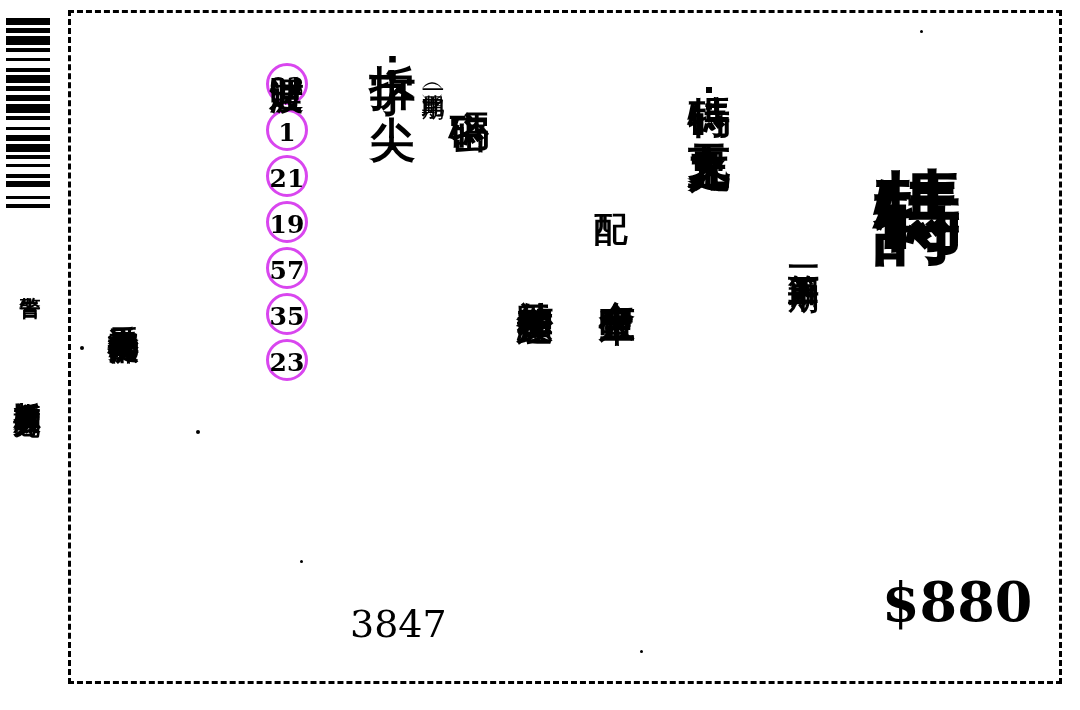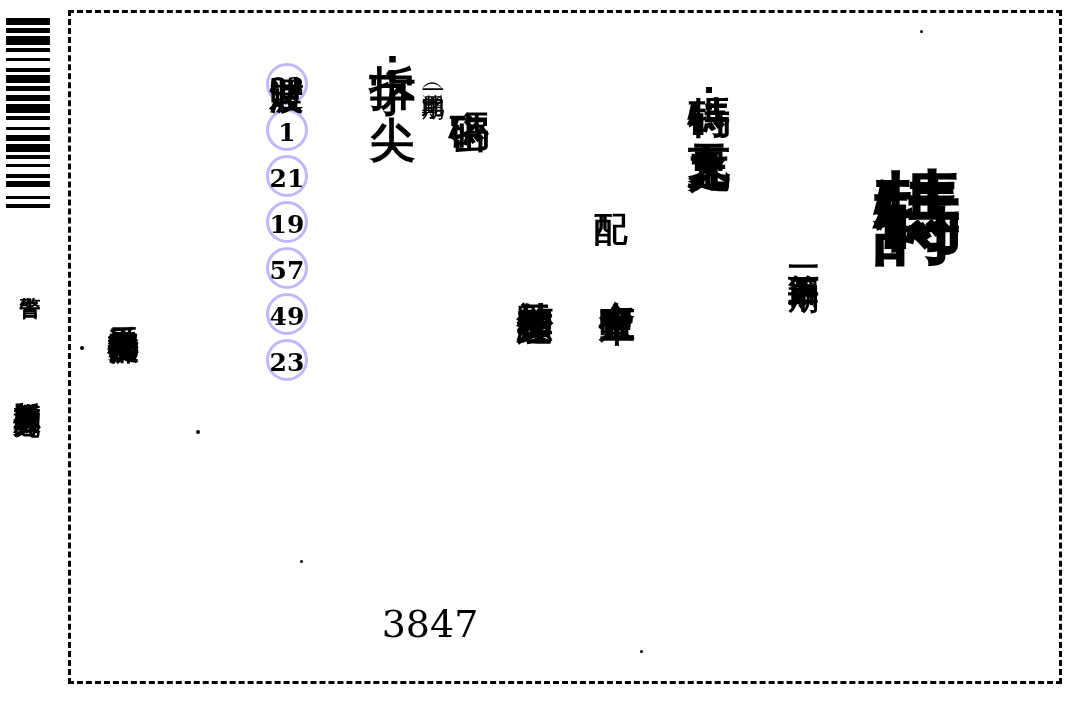--- a/index.html
+++ b/index.html
@@ -94,21 +94,21 @@
     font-weight: bold;
     margin: 0 auto;
     display: inline-block;
   }
   #wave-balls {
     margin-top: 6px;
   }
   .ball {
     width: 42px;
     height: 42px;
-    border: 3px solid #c4b5fd;
+    border: 3px solid #d946ef;
     border-radius: 50%;
     margin: 4px auto 4px auto;
     font-size: 25px;
     font-weight: bold;
     line-height: 41px;
     text-align: center;
     font-family: "DejaVu Serif", serif;
     box-sizing: border-box;
   }
 
@@ -134,21 +134,20 @@
     font-size: 40px;
     font-weight: bold;
     display: inline-block;
     margin-top: 6px;
   }
   #riddle-code {
     position: absolute;
     left: 350px;
     top: 602px;
     width: 160px;
-    text-align: center;
     font-size: 38px;
     font-family: "DejaVu Serif", serif;
   }
 
   
   #poem-line2 {
     position: absolute;
     left: 518px;
     top: 272px;
     font-size: 36px;
@@ -244,40 +243,41 @@
   <div id="provider" class="vtext">香港馬會内部提供</div>
 
   <div id="wave-col">
     <div id="wave-label" class="vtext">財運波</div>
     <div id="wave-balls">
       <div class="ball">02</div>
       <div class="ball">1</div>
       <div class="ball">21</div>
       <div class="ball">19</div>
       <div class="ball">57</div>
-      <div class="ball">49</div>
+      <div class="ball">35</div>
       <div class="ball">23</div>
     </div>
   </div>
 
   <div id="riddle-col">
     <div id="riddle-head" class="vtext">拆字：尖</div>
     <div id="riddle-note" class="vtext">（此字用一期）</div>
     <div id="riddle-tail" class="vtext">密碼</div>
   </div>
   <div id="riddle-code">3847</div>
 
   <div id="poem-line2" class="vtext">神仙顯示奧妙逢</div>
   <div id="poem-line1b" class="vtext">合中有生生旺木</div>
   <div id="pair-char" class="vtext">配</div>
 
   <div id="special-col" class="vtext"><span>特碼：</span><span>九天之上下界凡</span></div>
 
   <div id="issue-col" class="vtext">第一百三十四期</div>
 
   <div id="title" class="vtext">特碼詩</div>
+  <div id="price">$880</div>
 
 <div class="speck" style="left: 80px; top: 346px; width: 4px; height: 4px;"></div>
     <div class="speck" style="left: 196px; top: 430px; width: 4px; height: 4px;"></div>
     <div class="speck" style="left: 300px; top: 560px; width: 3px; height: 3px;"></div>
     <div class="speck" style="left: 640px; top: 650px; width: 3px; height: 3px;"></div>
     <div class="speck" style="left: 920px; top: 30px; width: 3px; height: 3px;"></div>
   </div>
 
 </body></html>

